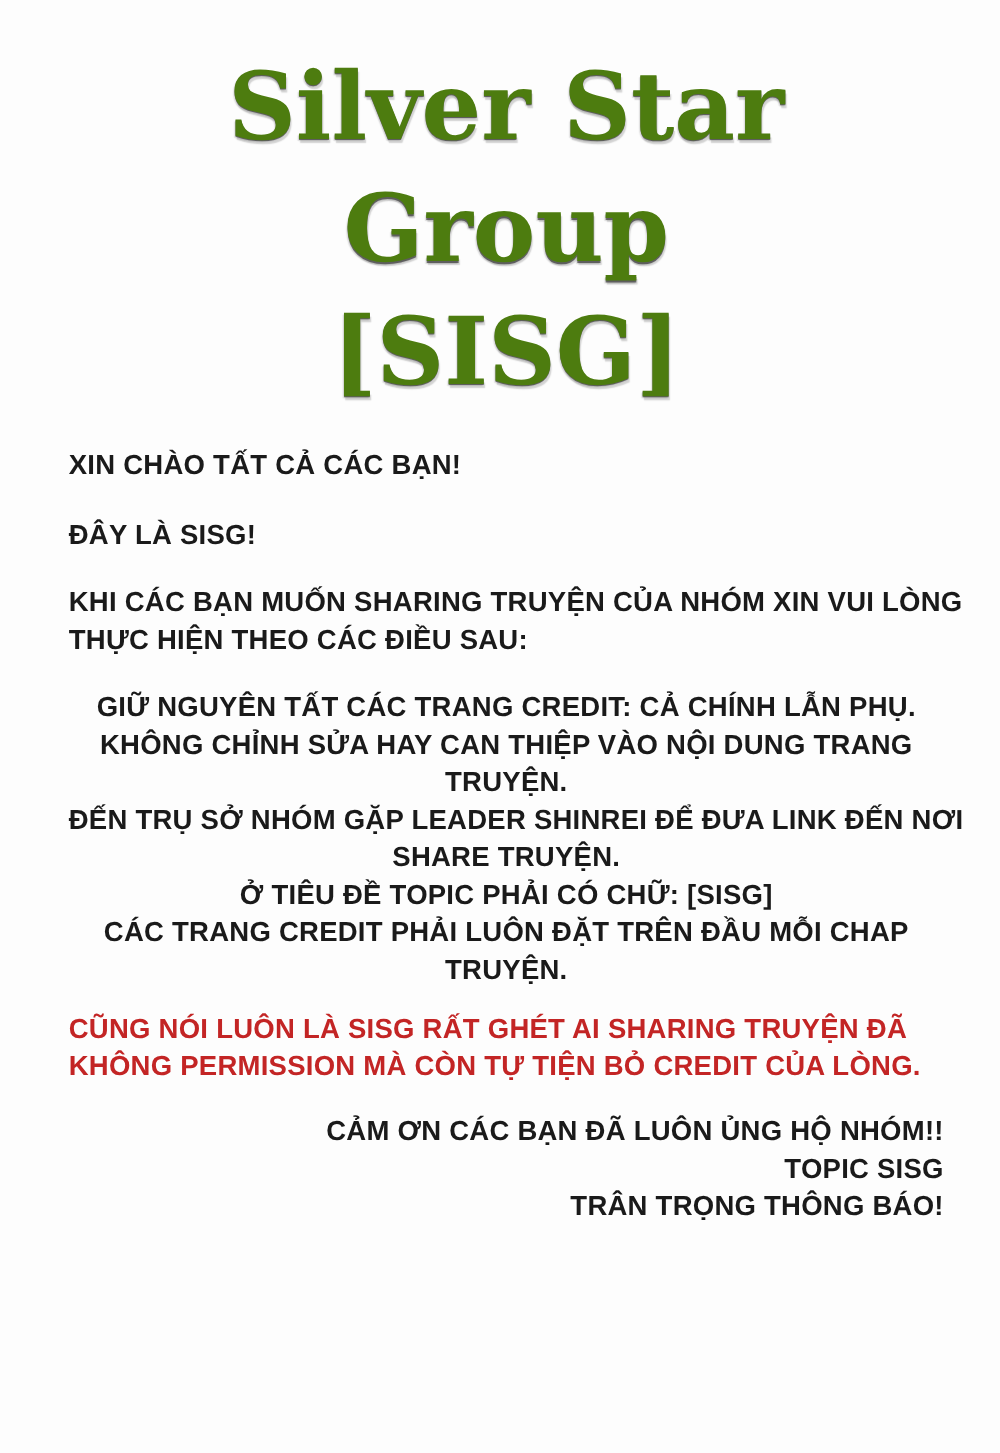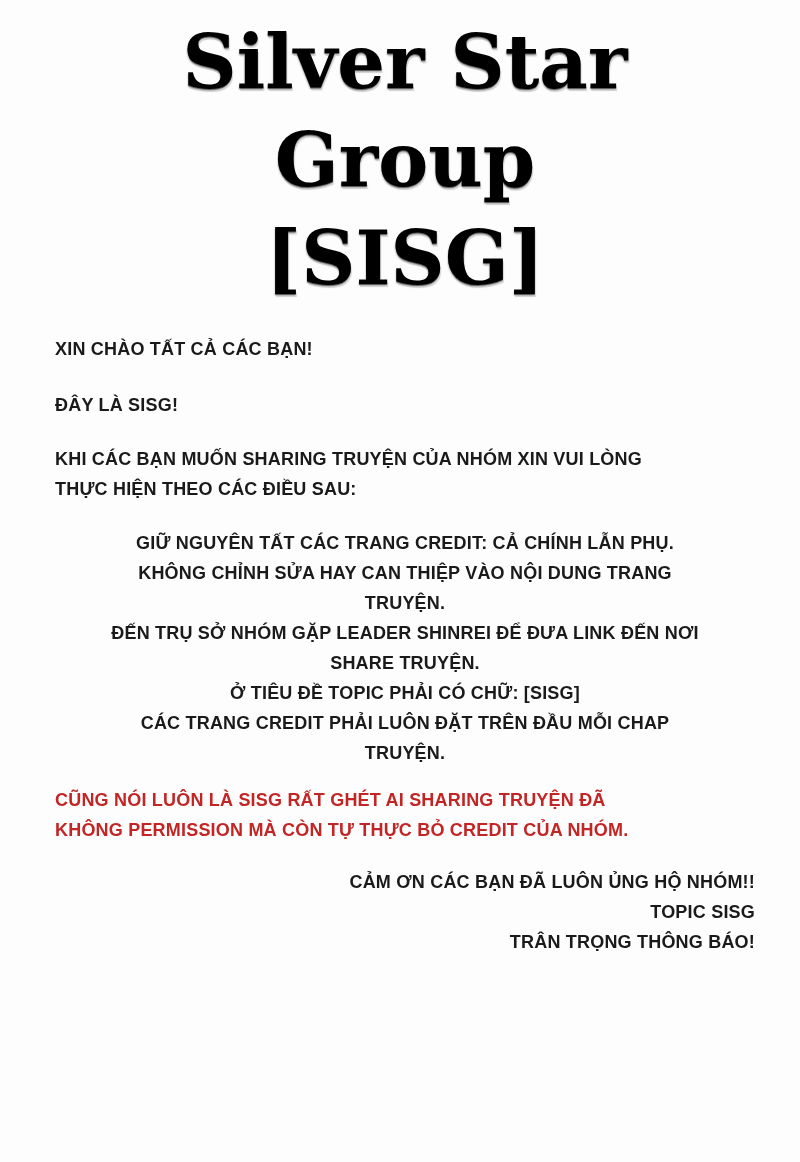--- a/index.html
+++ b/index.html
@@ -13,35 +13,35 @@
   .page {
     box-sizing: border-box;
     width: 800px;
     height: 1162px;
     padding: 0 45px 0 55px;
     color: #1a1a1a;
   }
   
   .title {
     text-align: center;
-    padding-top: 13px;
+    padding-top: 36px;
     font-family: "DejaVu Serif", serif;
     font-weight: 700;
-    color: #000000;
+    color: #4d7c0f;
   }
   .title .t-line {
     font-size: 75px;
     line-height: 98px;
     letter-spacing: 0px;
     text-shadow: 0 1px 0 rgba(20,20,20,0.55), 1px 3px 1px rgba(20,20,20,0.18), -1px 2px 1px rgba(20,20,20,0.14);
   }
   
   .body-text {
     font-weight: 700;
-    font-size: 18px;
+    font-size: 22px;
     line-height: 30px;
     letter-spacing: 0.2px;
     color: #1a1a1a;
   }
   .para { white-space: nowrap; }
   .p1 { margin-top: 27px; }
   .p2 { margin-top: 26px; }
   .p3 { margin-top: 24px; }
   .p4 { margin-top: 24px; }
   .rules { margin-top: 24px; text-align: center; }
@@ -80,21 +80,21 @@
       <div class="line">TRUYỆN.</div>
       <div class="line">ĐẾN TRỤ SỞ NHÓM GẶP LEADER SHINREI ĐỂ ĐƯA LINK ĐẾN NƠI</div>
       <div class="line">SHARE TRUYỆN.</div>
       <div class="line">Ở TIÊU ĐỀ TOPIC PHẢI CÓ CHỮ: [SISG]</div>
       <div class="line">CÁC TRANG CREDIT PHẢI LUÔN ĐẶT TRÊN ĐẦU MỖI CHAP</div>
       <div class="line">TRUYỆN.</div>
     </div>
 
     <div class="warning">
       <div class="line">CŨNG NÓI LUÔN LÀ SISG RẤT GHÉT AI SHARING TRUYỆN ĐÃ</div>
-      <div class="line">KHÔNG PERMISSION MÀ CÒN TỰ THỰC BỎ CREDIT CỦA NHÓM.</div>
+      <div class="line">KHÔNG PERMISSION MÀ CÒN TỰ TIỆN BỎ CREDIT CỦA LÒNG.</div>
     </div>
 
 
     <div class="closing">
       <div class="line">CẢM ƠN CÁC BẠN ĐÃ LUÔN ỦNG HỘ NHÓM!!</div>
       <div class="line">TOPIC SISG</div>
       <div class="line">TRÂN TRỌNG THÔNG BÁO!</div>
     </div>
 
   </div>

